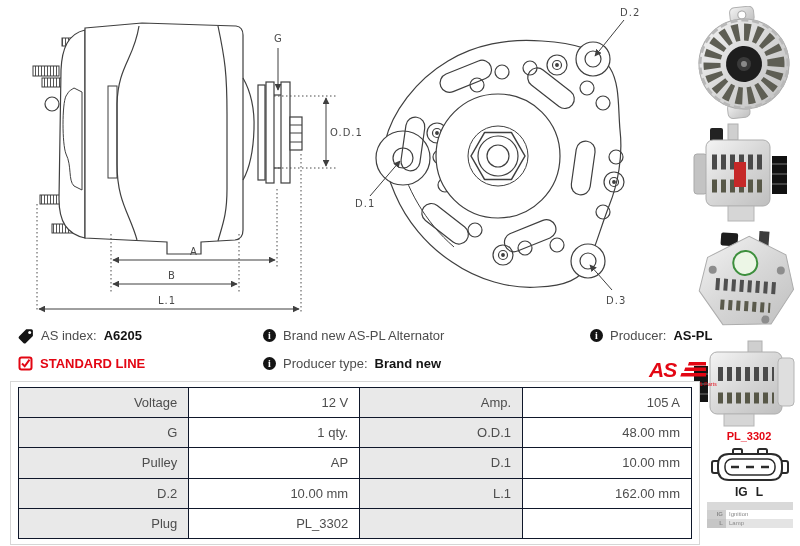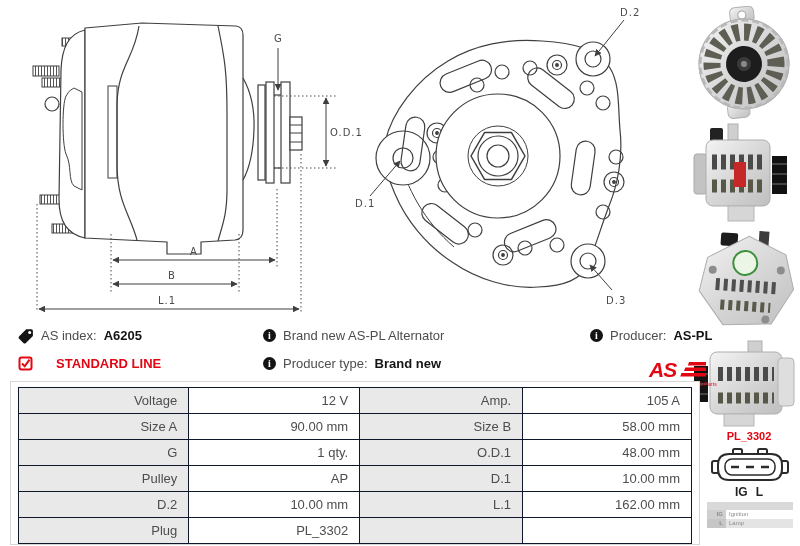--- a/index.html
+++ b/index.html
@@ -8,21 +8,21 @@
   svg{display:block;}
   .abs{position:absolute;}
 
   
   .tech-label{font-family:"DejaVu Sans",sans-serif;font-size:10px;fill:#4a4a4a;letter-spacing:1px;}
 
   
   .info-line{position:absolute;display:flex;align-items:center;gap:7px;
              font-size:13px;color:#4d4d4d;height:17px;white-space:nowrap;}
   .info-line .bold{font-weight:bold;color:#141414;}
-  .red-bold{color:#e30613;font-weight:bold;margin-left:16px;}
+  .red-bold{color:#e30613;font-weight:bold;}
   .info-i{display:inline-flex;width:13px;height:13px;border-radius:50%;background:#141414;
           color:#fff;font-size:10px;font-weight:bold;align-items:center;justify-content:center;
           font-family:"Liberation Serif",serif;flex:0 0 auto;}
 
   
   .logo-box{position:absolute;left:648px;top:349px;width:70px;text-align:center;margin-top:10px;}
   .logo-tagline{font-size:5px;color:#e30613;margin-top:0px;letter-spacing:.2px;}
 
   
   .spec-wrap{position:absolute;left:10px;top:381px;width:690px;height:164px;
@@ -310,26 +310,20 @@
           <col style="width:25.1%">
         </colgroup>
       <tbody>
         <tr>
           <td class="lbl">Voltage</td>
           <td class="val">12 V</td>
           <td class="lbl">Amp.</td>
           <td class="val">105 A</td>
         </tr>
         <tr>
-          <td class="lbl">Size A</td>
-          <td class="val">90.00 mm</td>
-          <td class="lbl">Size B</td>
-          <td class="val">58.00 mm</td>
-        </tr>
-        <tr>
           <td class="lbl">G</td>
           <td class="val">1 qty.</td>
           <td class="lbl">O.D.1</td>
           <td class="val">48.00 mm</td>
         </tr>
         <tr>
           <td class="lbl">Pulley</td>
           <td class="val">AP</td>
           <td class="lbl">D.1</td>
           <td class="val">10.00 mm</td>

